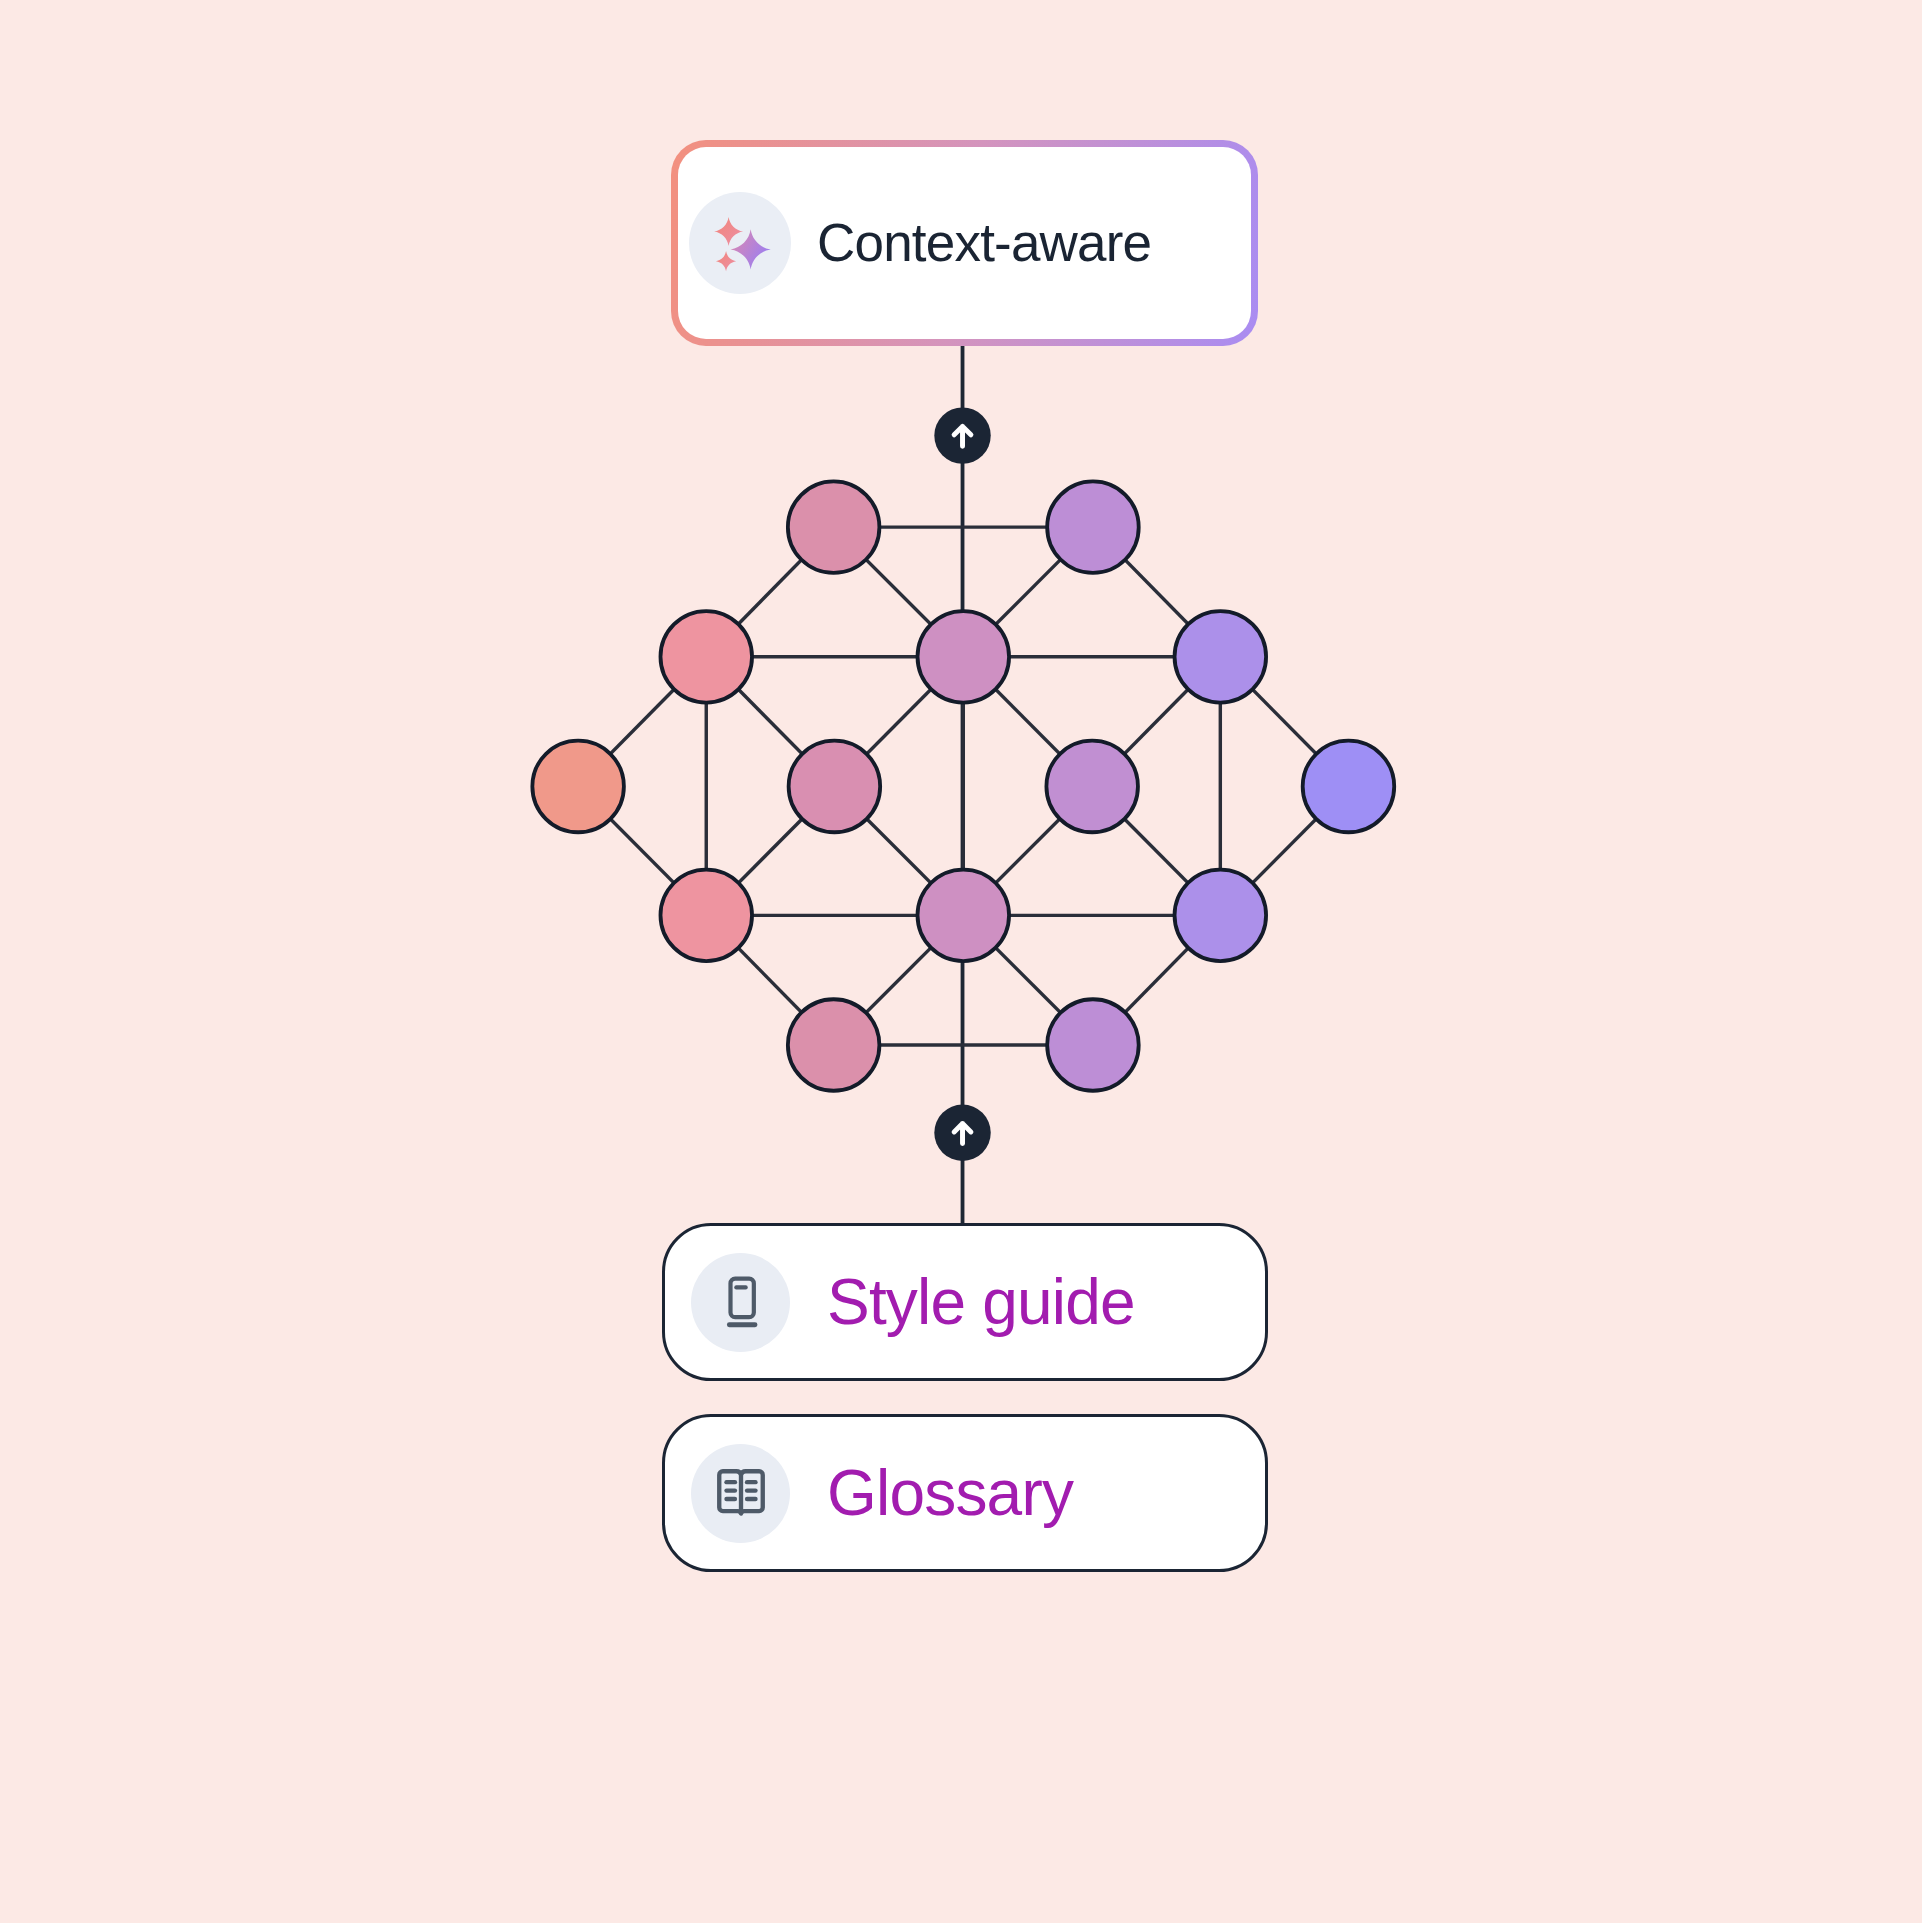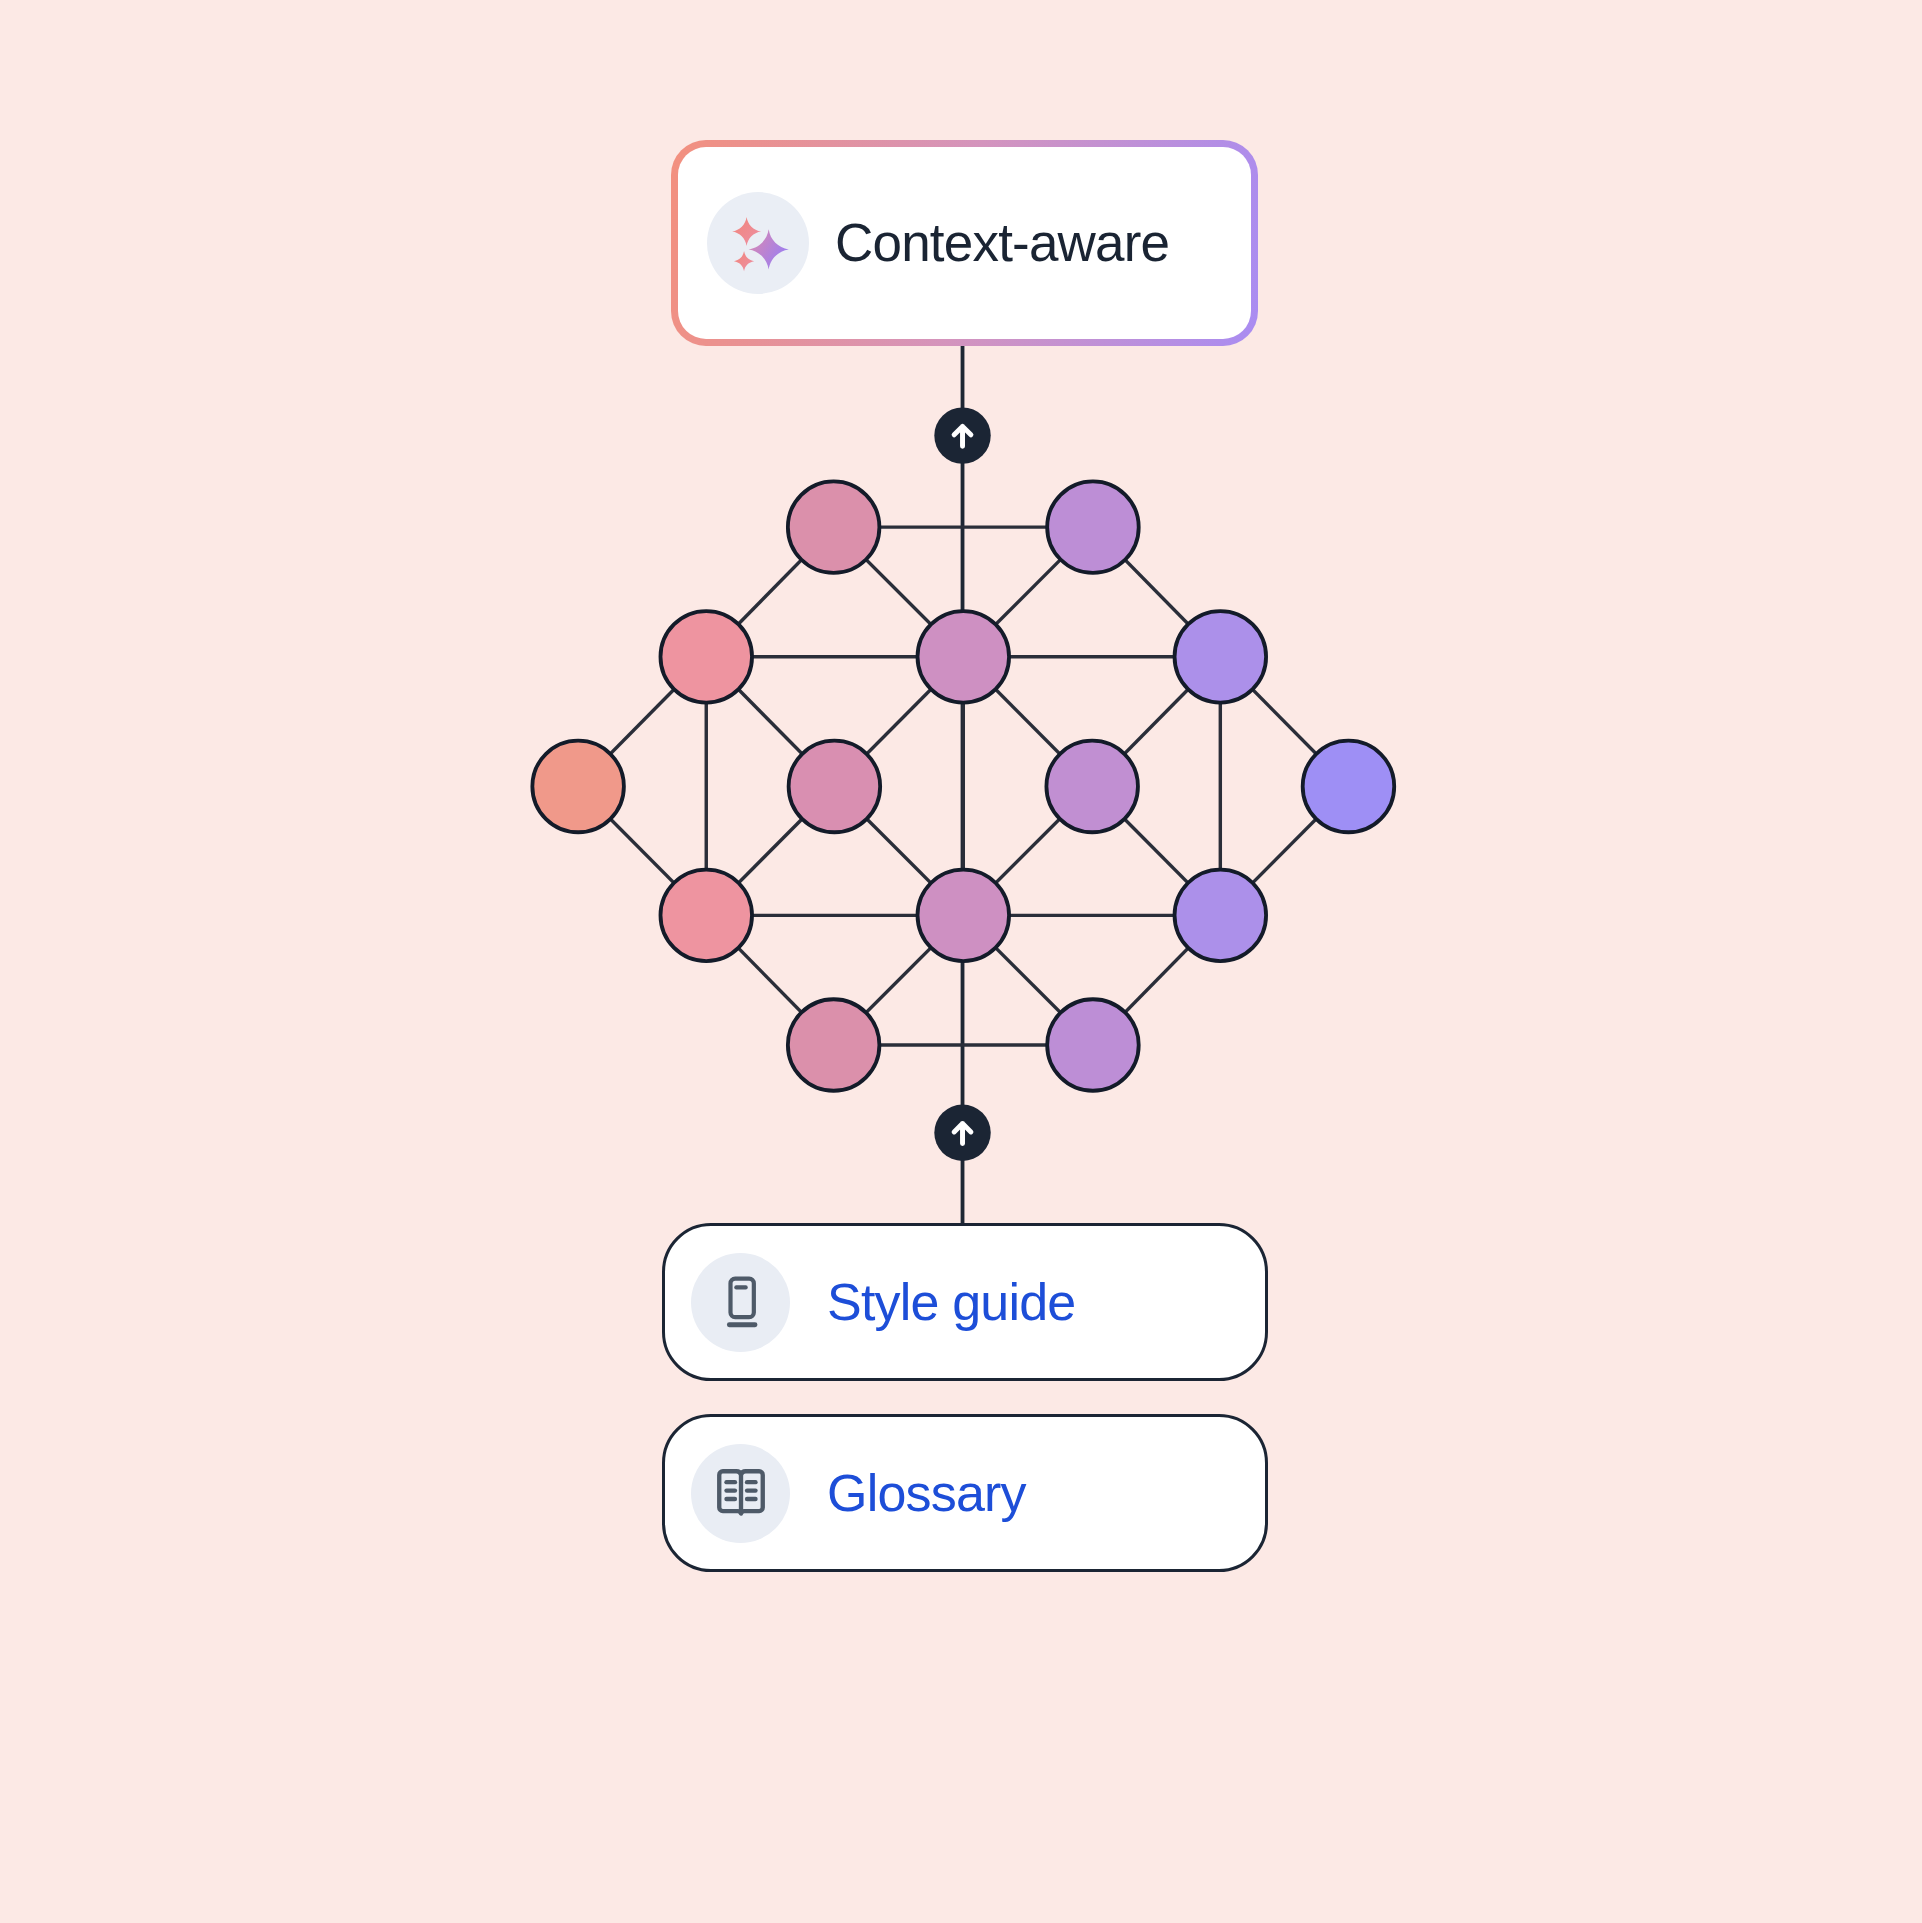--- a/index.html
+++ b/index.html
@@ -6,37 +6,37 @@
   .canvas{
     position:relative;width:1922px;height:1923px;background:#fce9e5;
     font-family:"Liberation Sans","DejaVu Sans",sans-serif;overflow:hidden;
   }
   #net{position:absolute;left:0;top:0;z-index:0;}
   .top-card{
     position:absolute;left:671px;top:140px;width:587px;height:206px;
     box-sizing:border-box;border:7.6px solid transparent;border-radius:35px;
     background:linear-gradient(#ffffff,#ffffff) padding-box,
                linear-gradient(100deg,#f3907e 0%,#d494bd 50%,#a98cf2 100%) border-box;
-    display:flex;align-items:center;gap:26px;padding-left:29px;z-index:2;
+    display:flex;align-items:center;gap:26px;padding-left:11px;z-index:2;
   }
   .badge{
     width:102px;height:102px;border-radius:50%;background:#eaeef5;flex:none;
     display:flex;align-items:center;justify-content:center;
   }
   .top-title{color:#1a2433;font-size:53px;line-height:72px;font-weight:500;letter-spacing:-0.8px;white-space:nowrap;}
   .resource-card{
     position:absolute;left:662px;width:606px;height:158px;box-sizing:border-box;
     background:#ffffff;border:3.1px solid #1b2534;border-radius:49px;
     display:flex;align-items:center;gap:37px;padding-left:26px;z-index:2;
   }
   .icon-circle{
     width:99px;height:99px;border-radius:50%;background:#e9edf4;flex:none;
     display:flex;align-items:center;justify-content:center;
   }
-  .resource-label{color:#1d4ed8;font-size:52px;font-weight:500;letter-spacing:-0.8px;white-space:nowrap;}
+  .resource-label{color:#a21caf;font-size:64px;font-weight:500;letter-spacing:-0.8px;white-space:nowrap;}
   .glyph{stroke:#4e5a68;stroke-width:3.6;fill:none;stroke-linecap:round;stroke-linejoin:round;}
 </style>
 </head>
 <body>
 
 <div class="canvas">
 
   <svg id="net" width="1922" height="1923" viewBox="0 0 2520 2521">
       <line x1="1262" y1="448" x2="1262" y2="1606" stroke="#1e2734" stroke-width="5"></line>
       <line x1="1093" y1="691" x2="1433" y2="691" stroke="#2a2e39" stroke-width="4.5"></line>

